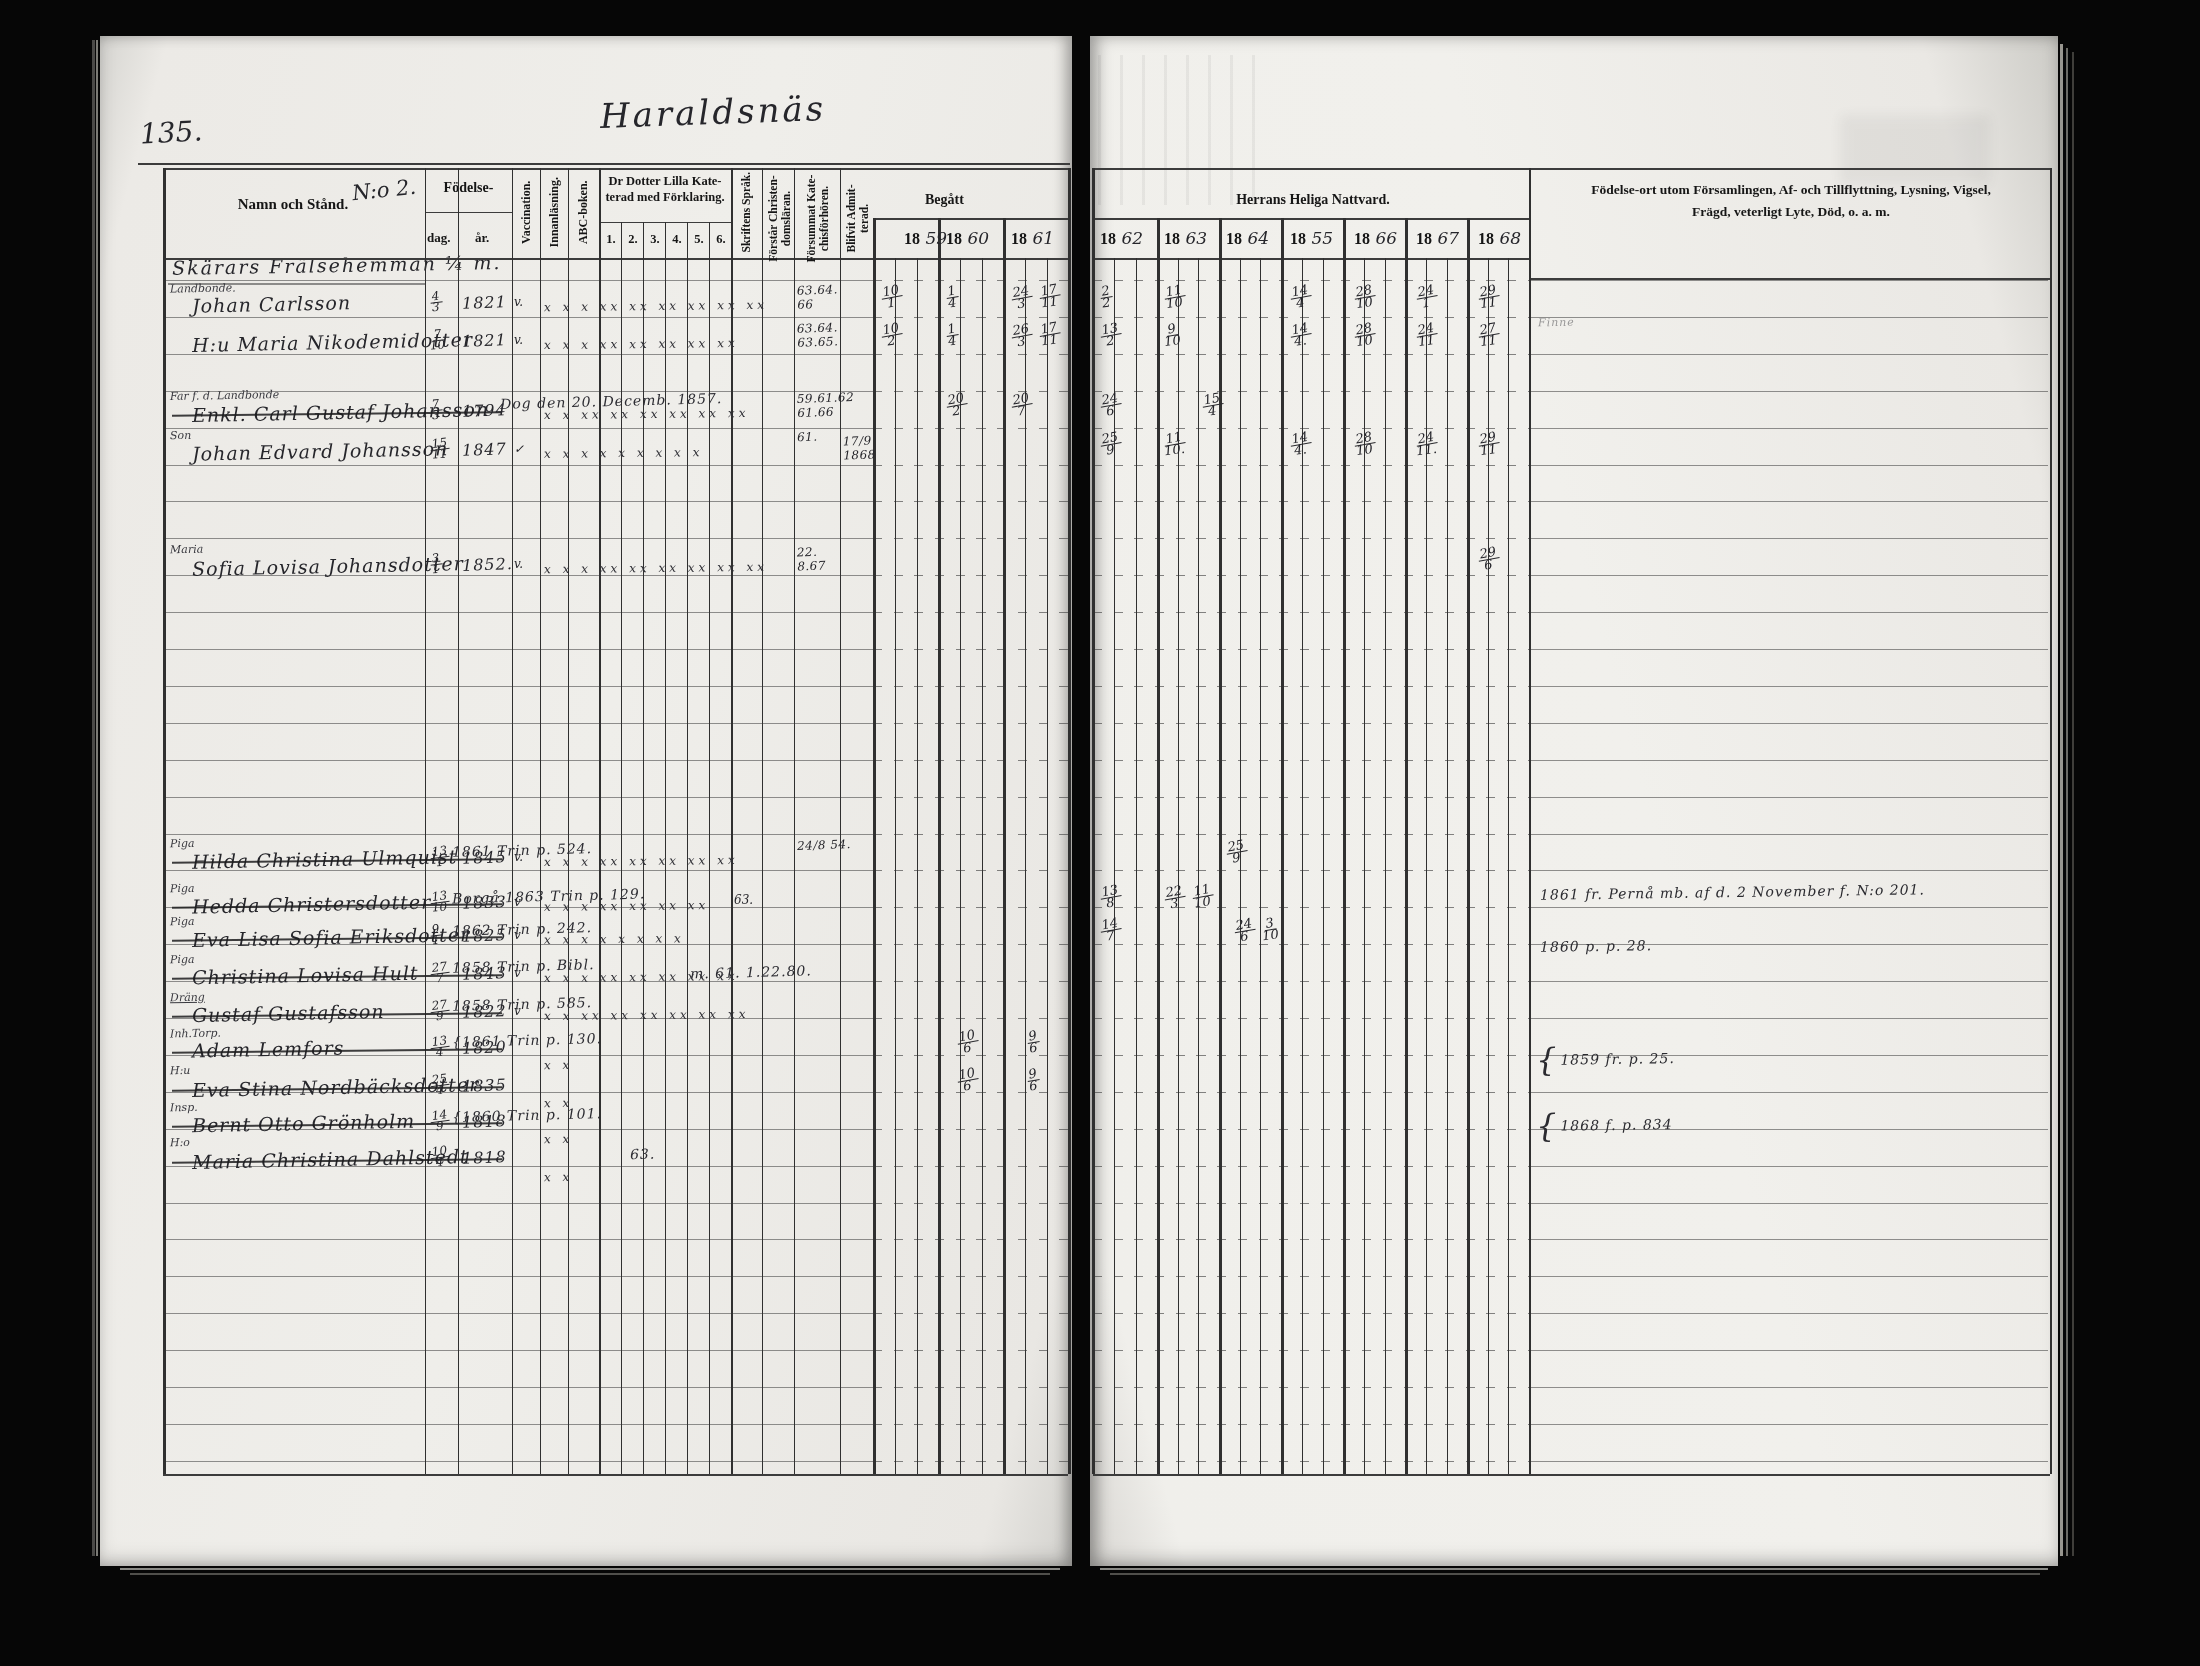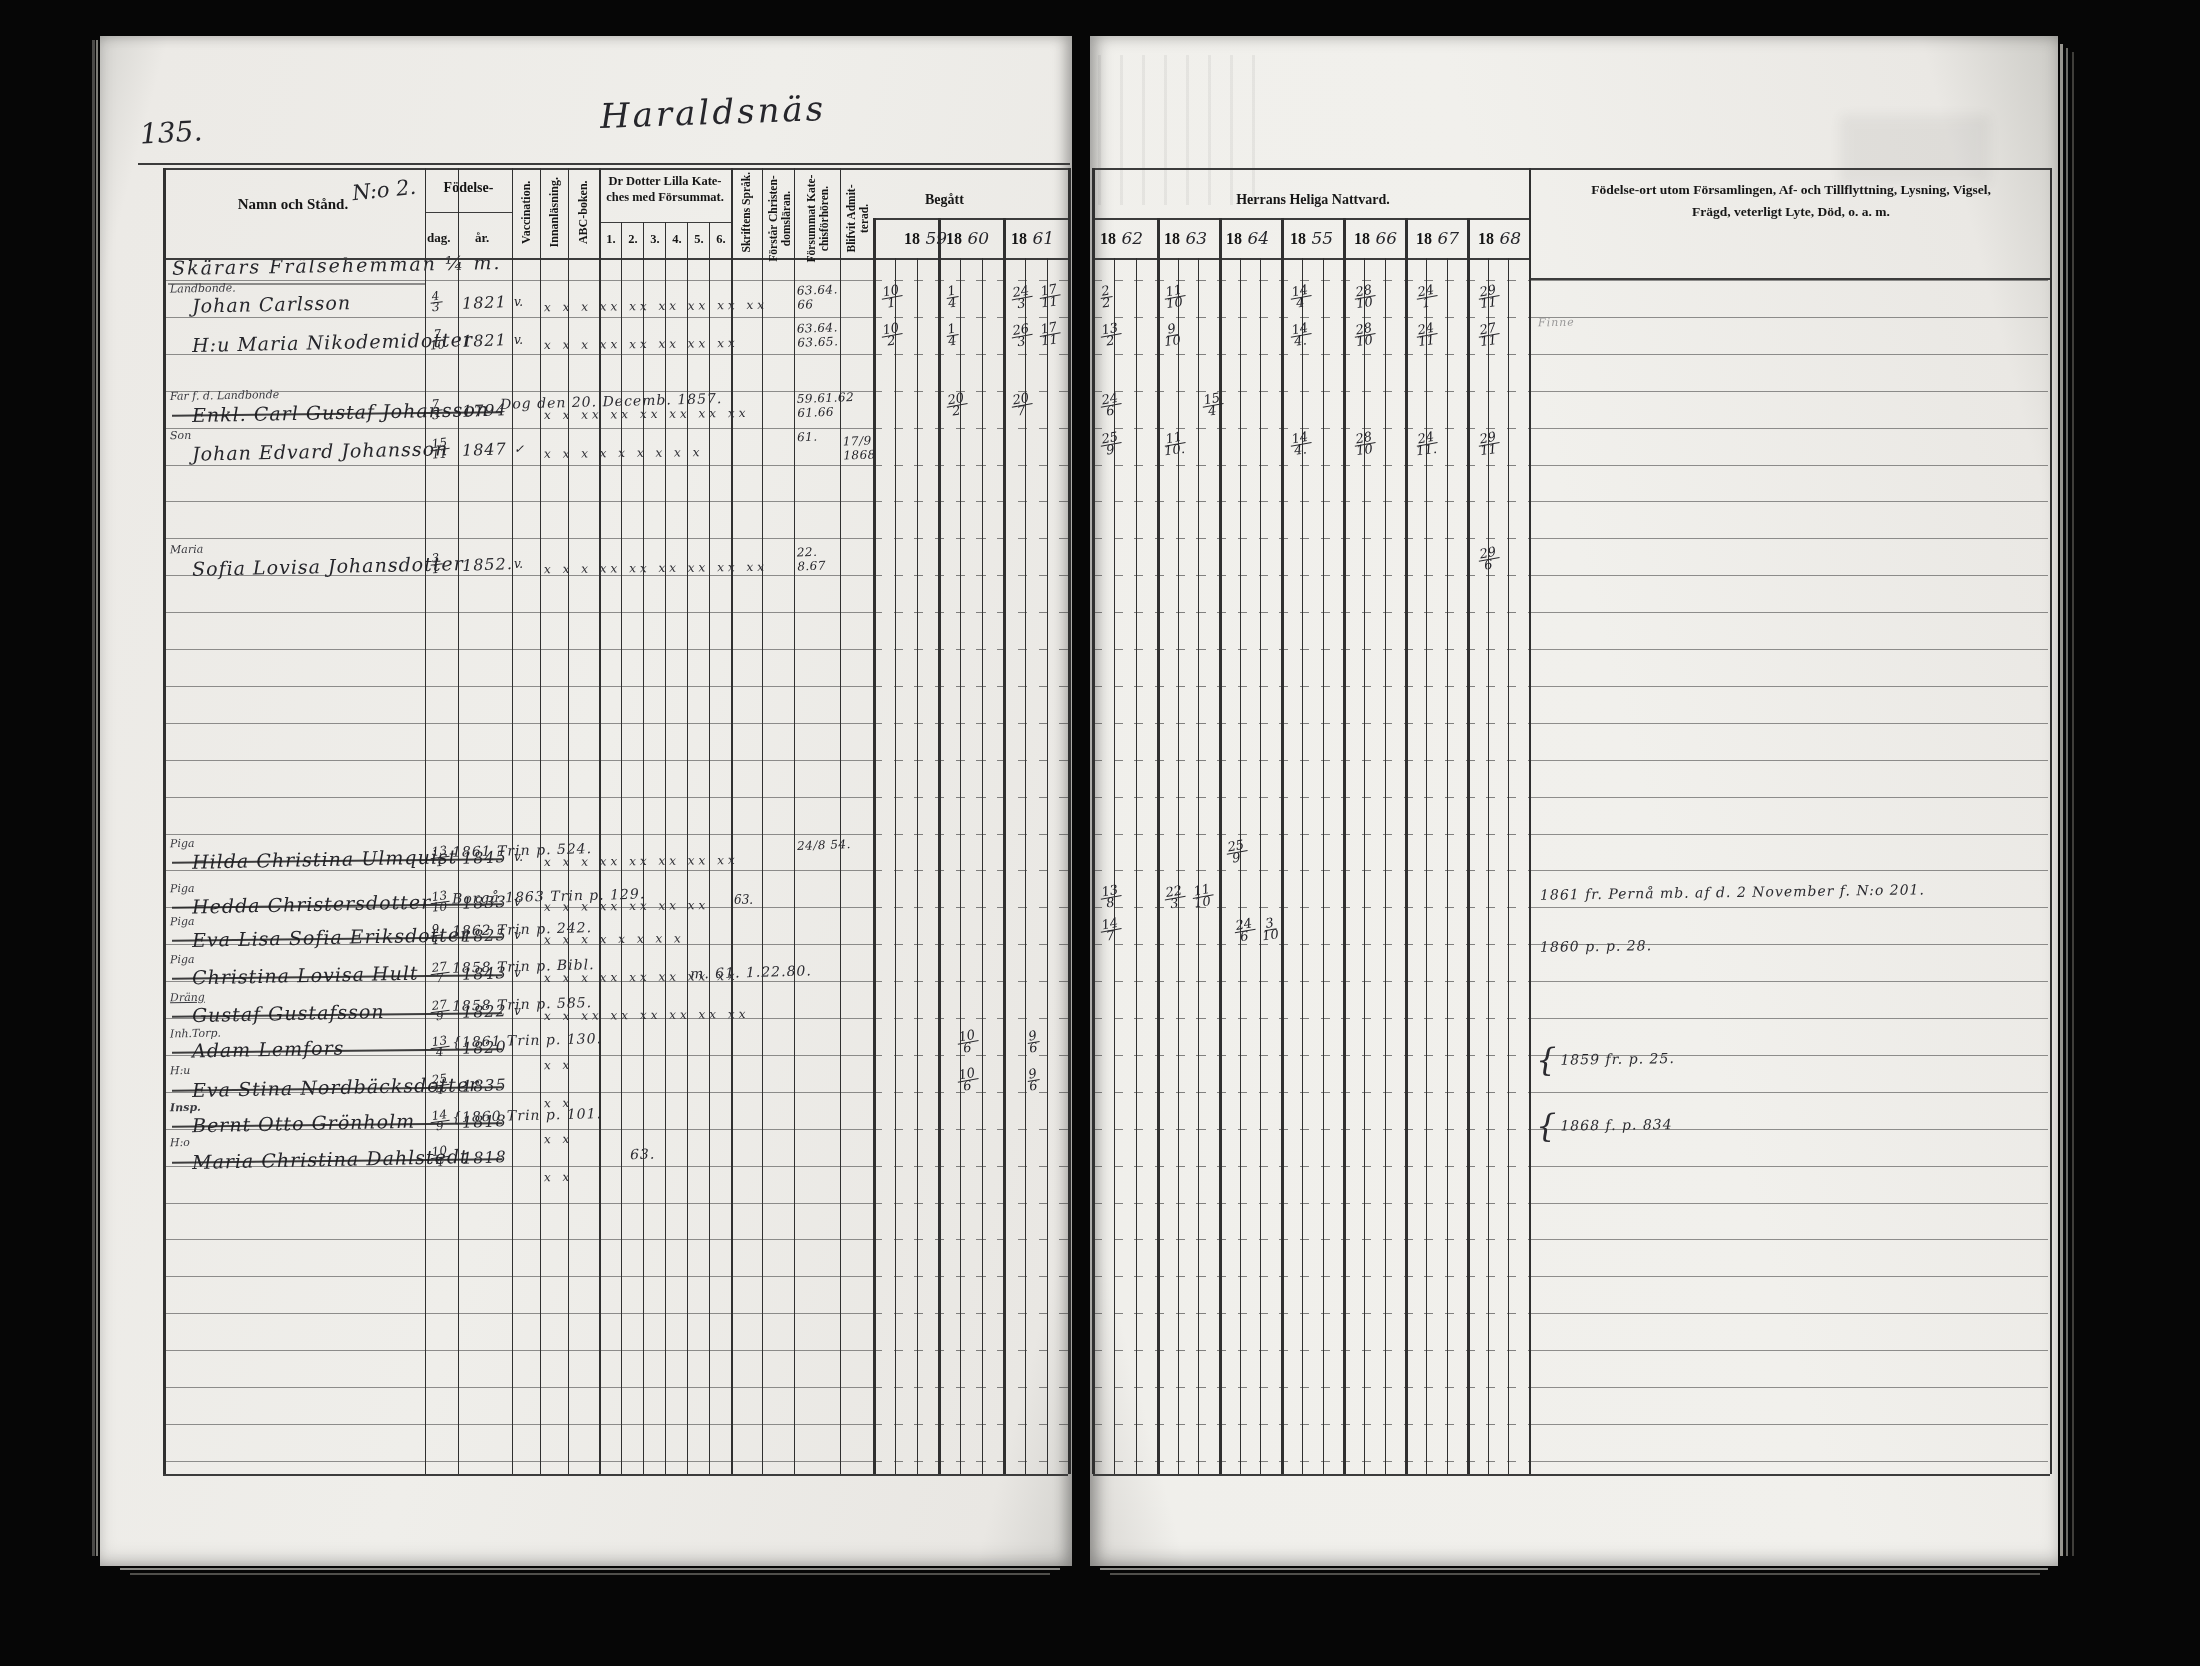--- a/index.html
+++ b/index.html
@@ -66,21 +66,21 @@
 
   <div class="hw" style="left:140px;top:116px;font-size:28px;transform:rotate(-3deg);">135.</div>
   <div class="hw" style="left:600px;top:92px;font-size:34px;letter-spacing:3px;transform:rotate(-2deg);">Haraldsnäs</div>
 
   <div class="pl plc" style="left:178px;top:196px;width:230px;font-size:15px;text-align:center;">Namn och Stånd.</div>
   <div class="hw" style="left:352px;top:178px;font-size:21px;transform:rotate(-6deg);">N:o 2.</div>
   <div class="pl plc" style="left:425px;top:180px;width:87px;font-size:14px;text-align:center;">Födelse-</div>
   <div class="pl" style="left:427px;top:230px;font-size:13px;">dag.</div>
   <div class="pl" style="left:475px;top:230px;font-size:13px;">år.</div>
   <div class="pl plc" style="left:599px;top:174px;width:132px;font-size:12.5px;text-align:center;">Dr Dotter Lilla Kate-</div>
-  <div class="pl plc" style="left:599px;top:190px;width:132px;font-size:12.5px;text-align:center;">ches med Försummat.</div>
+  <div class="pl plc" style="left:599px;top:190px;width:132px;font-size:12.5px;text-align:center;">terad med Förklaring.</div>
   <div class="pl" style="left:925px;top:192px;font-size:14px;">Begått</div>
 
   <div class="pl plc" style="left:1143px;top:192px;width:340px;font-size:14px;text-align:center;">Herrans Heliga Nattvard.</div>
   <div class="pl plc" style="left:1542px;top:182px;width:498px;font-size:13.5px;text-align:center;">Födelse-ort utom Församlingen, Af- och Tillflyttning, Lysning, Vigsel,</div>
   <div class="pl plc" style="left:1542px;top:204px;width:498px;font-size:13.5px;text-align:center;">Frägd, veterligt Lyte, Död, o. a. m.</div>
 
   <div class="hw" style="left:172px;top:254px;font-size:19px;letter-spacing:2px;transform:rotate(-1deg);">Skärars Frälsehemman ¼ m.</div>
   <div class="hline soft" style="left:168px;top:283px;width:258px;height:1.5px;"></div>
 
   <div id="gen-layer">
@@ -673,21 +673,21 @@
           <span class="ft">10</span>
           <span class="fb">6</span>
         </span>
       </div>
       <div class="cm" style="left: 1027px; top: 1069px;">
         <span class="frac">
           <span class="ft">9</span>
           <span class="fb">6</span>
         </span>
       </div>
-      <div class="hw hw-role" style="left: 170px; top: 1101px; font-weight: bold;">Insp.</div>
+      <div class="hw hw-role" style="left: 170px; top: 1101px;">Insp.</div>
       <div class="hw hw-name" style="left: 192px; top: 1112px;">Bernt Otto Grönholm</div>
       <div class="struckline" style="left: 172px; top: 1124px; width: 330px;"></div>
       <div class="hw" style="left: 430px; top: 1108px; font-size: 12px;"><span class="frac">
           <span class="ft">14</span>
           <span class="fb">9</span>
         </span></div>
       <div class="hw hw-year" style="left: 462px; top: 1112px;">1818</div>
       <div class="hw hw-marks" style="left: 544px; top: 1132px;">x  x</div>
       <div class="hw hw-ann" style="left: 452px; top: 1107px;">{1860 Trin p. 101.</div>
       <div class="hw hw-role" style="left: 170px; top: 1136px;">H:o</div>

